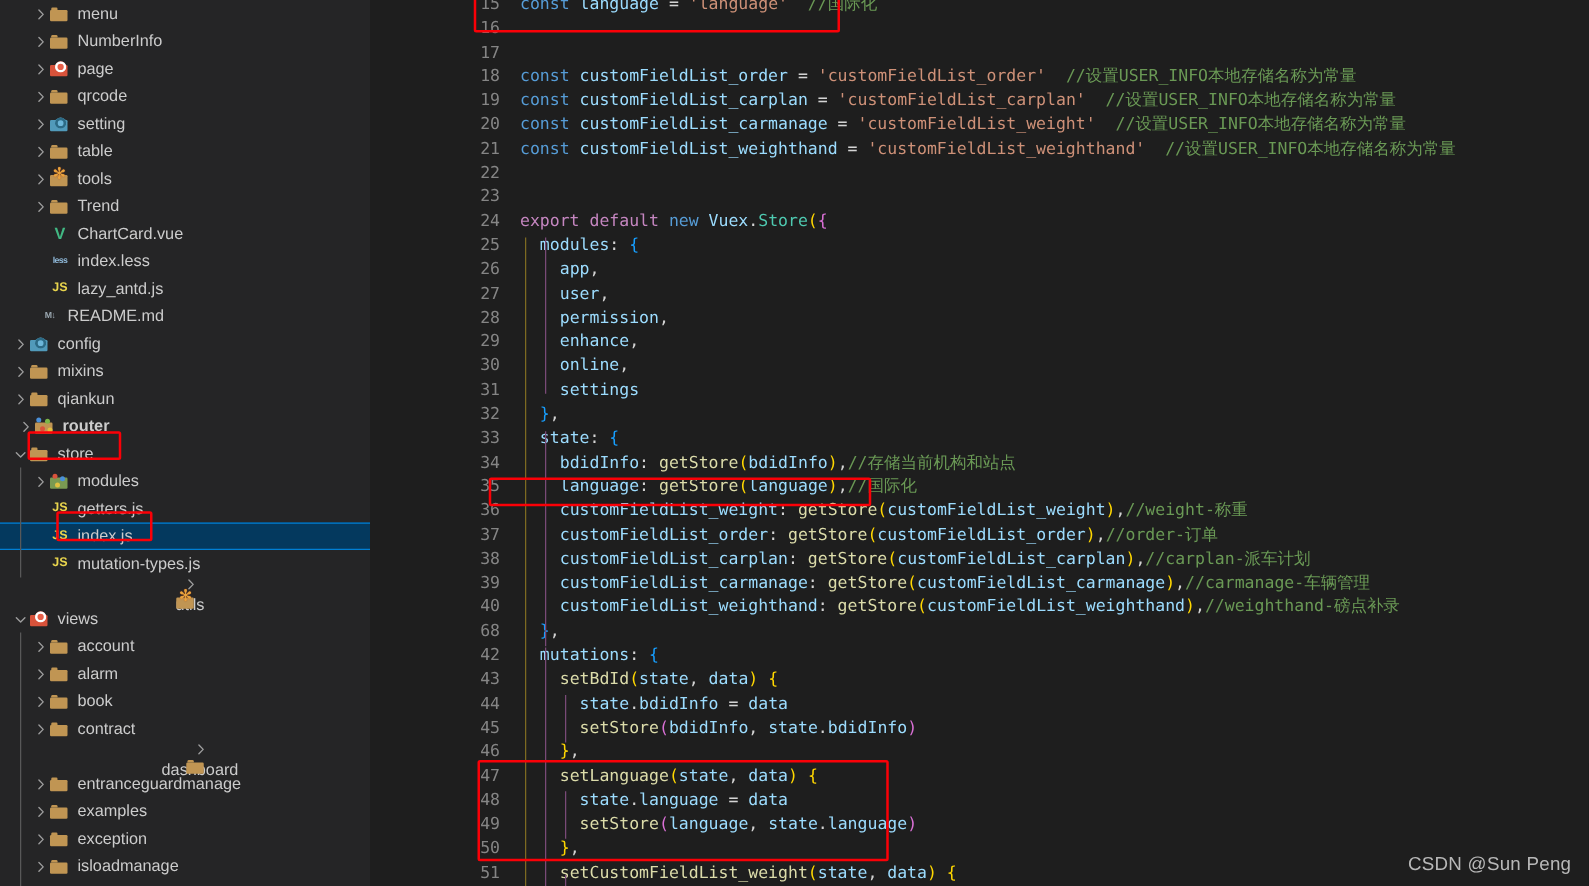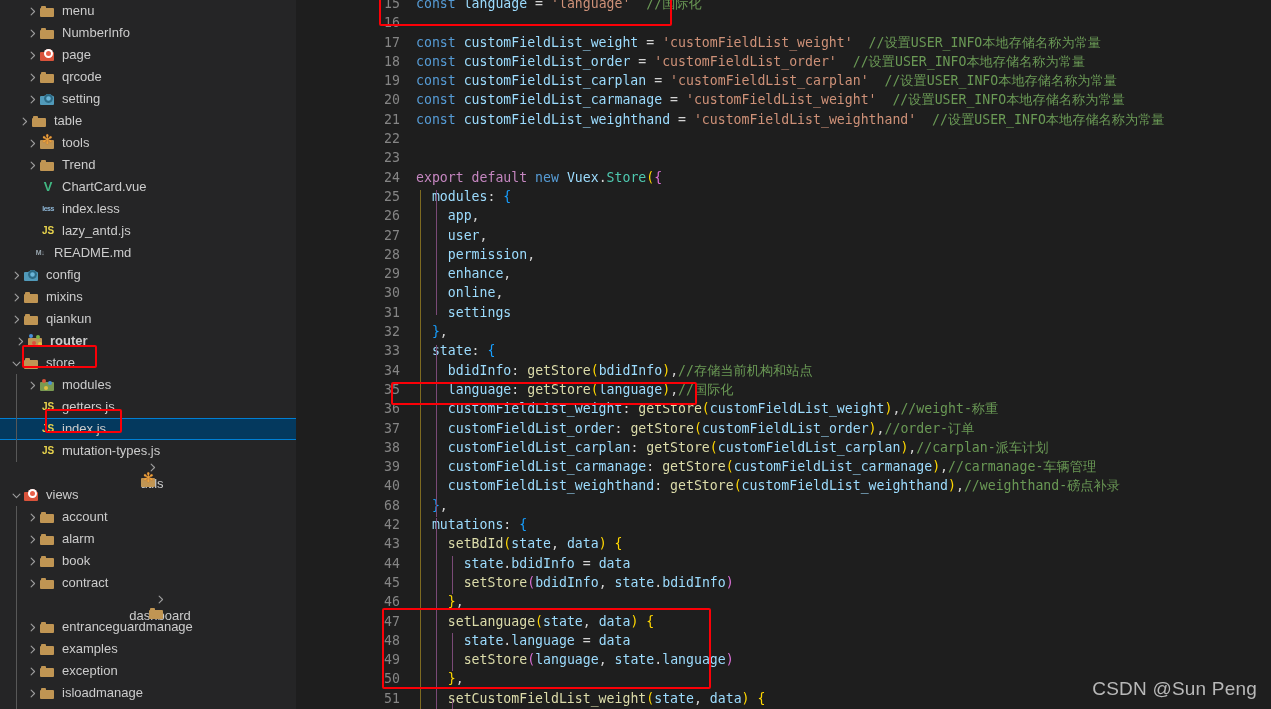--- a/index.html
+++ b/index.html
@@ -249,21 +249,21 @@
     border-radius: 2px;
     pointer-events: none;
     box-sizing: border-box;
   }
 
   
   #watermark {
     position: absolute;
     right: 14px; bottom: 9px;
     color: #b8b8b8;
-    font-size: 19px;
+    font-size: 15px;
     font-family: "Liberation Sans", sans-serif;
     letter-spacing: 0.2px;
   }
 </style>
 </head>
 <body>
 
 <div id="app">
 
   <div id="sidebar">
@@ -306,21 +306,21 @@
         </div>
         <div class="tree-row" style="padding-left: 24px;">
           <span class="twisty">
             <svg width="11" height="11" viewBox="0 0 16 16">
               <path d="M6 3 L11 8 L6 13" fill="none" stroke="#9d9d9d" stroke-width="1.6" stroke-linecap="round" stroke-linejoin="round"></path>
             </svg>
           </span>
           <span class="ficon fi-gear"></span>
           <span class="flabel">setting</span>
         </div>
-        <div class="tree-row" style="padding-left: 16px;">
+        <div class="tree-row" style="padding-left: 24px;">
           <span class="twisty">
             <svg width="11" height="11" viewBox="0 0 16 16">
               <path d="M6 3 L11 8 L6 13" fill="none" stroke="#9d9d9d" stroke-width="1.6" stroke-linecap="round" stroke-linejoin="round"></path>
             </svg>
           </span>
           <span class="ficon fi-folder"></span>
           <span class="flabel">table</span>
         </div>
         <div class="tree-row" style="padding-left: 24px;">
           <span class="twisty">
@@ -535,21 +535,21 @@
         </div>
       </div>
   <div class="guide" style="left: 16px; top: 374px; height: 88px;"></div>
       <div class="guide" style="left: 16px; top: 506px; height: 220px;"></div>
     </div>
 
   <div id="editor">
     <div id="code-root" style="margin-top: -6px;">
         <div class="code-line"><span class="lnum">15</span><span class="ctext"><span class="t-kw">const </span><span class="t-var">language</span><span class="t-pl"> = </span><span class="t-str">'language'</span><span class="t-pl">  </span><span class="t-cmt">//国际化</span></span></div>
         <div class="code-line"><span class="lnum">16</span><span class="ctext"></span></div>
-        <div class="code-line"><span class="lnum">17</span><span class="ctext"><span class="t-kw">const </span><span class="t-var">customFieldList_weight</span><span class="t-pl"> = </span><span class="t-str">'customFieldList_weight'</span><span class="t-pl">  </span><span class="t-cmt">//设置USER_INFO本地存储名称为常量</span></span></div>
+        <div class="code-line"><span class="lnum">17</span></div>
         <div class="code-line"><span class="lnum">18</span><span class="ctext"><span class="t-kw">const </span><span class="t-var">customFieldList_order</span><span class="t-pl"> = </span><span class="t-str">'customFieldList_order'</span><span class="t-pl">  </span><span class="t-cmt">//设置USER_INFO本地存储名称为常量</span></span></div>
         <div class="code-line"><span class="lnum">19</span><span class="ctext"><span class="t-kw">const </span><span class="t-var">customFieldList_carplan</span><span class="t-pl"> = </span><span class="t-str">'customFieldList_carplan'</span><span class="t-pl">  </span><span class="t-cmt">//设置USER_INFO本地存储名称为常量</span></span></div>
         <div class="code-line"><span class="lnum">20</span><span class="ctext"><span class="t-kw">const </span><span class="t-var">customFieldList_carmanage</span><span class="t-pl"> = </span><span class="t-str">'customFieldList_weight'</span><span class="t-pl">  </span><span class="t-cmt">//设置USER_INFO本地存储名称为常量</span></span></div>
         <div class="code-line"><span class="lnum">21</span><span class="ctext"><span class="t-kw">const </span><span class="t-var">customFieldList_weighthand</span><span class="t-pl"> = </span><span class="t-str">'customFieldList_weighthand'</span><span class="t-pl">  </span><span class="t-cmt">//设置USER_INFO本地存储名称为常量</span></span></div>
         <div class="code-line"><span class="lnum">22</span><span class="ctext"></span></div>
         <div class="code-line"><span class="lnum">23</span><span class="ctext"></span></div>
         <div class="code-line"><span class="lnum">24</span><span class="ctext"><span class="t-kw2">export </span><span class="t-kw2">default </span><span class="t-kw">new </span><span class="t-var">Vuex</span><span class="t-pl">.</span><span class="t-cls">Store</span><span class="t-p1">(</span><span class="t-p2">{</span></span></div>
         <div class="code-line"><span class="lnum">25</span><span class="ctext"><span class="t-pl">  </span><span class="t-var">modules</span><span class="t-pl">: </span><span class="t-p3">{</span></span></div>
         <div class="code-line"><span class="lnum">26</span><span class="ctext"><span class="t-pl">    </span><span class="t-var">app</span><span class="t-pl">,</span></span></div>
         <div class="code-line"><span class="lnum">27</span><span class="ctext"><span class="t-pl">    </span><span class="t-var">user</span><span class="t-pl">,</span></span></div>

